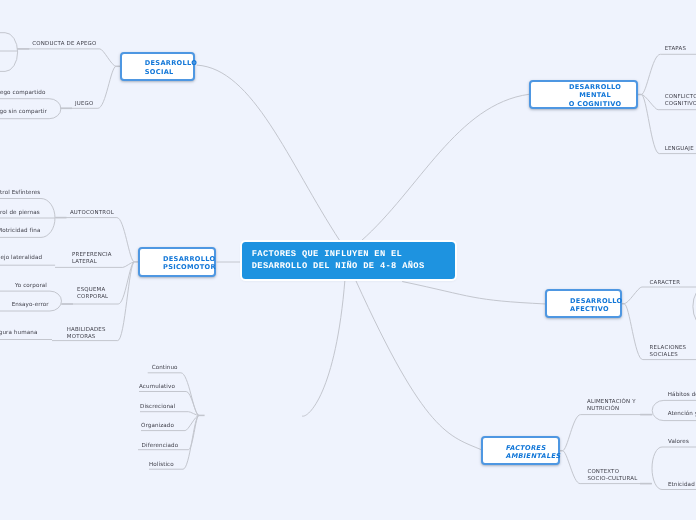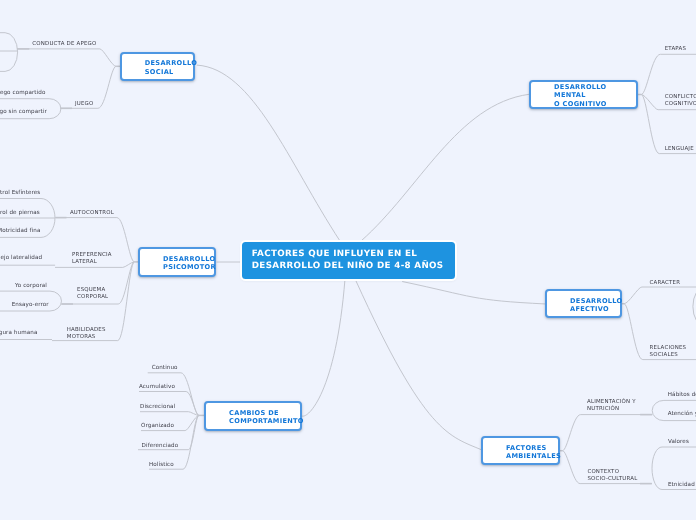--- a/index.html
+++ b/index.html
@@ -5,21 +5,21 @@
 <style>
   html,body{margin:0;padding:0;}
   body{width:696px;height:520px;background:#eff3fd;overflow:hidden;
        font-family:"DejaVu Sans",sans-serif;
        -webkit-font-smoothing:antialiased;text-rendering:geometricPrecision;}
   #stage{position:relative;width:696px;height:520px;background:#eff3fd;}
   svg#links{position:absolute;left:0;top:0;width:696px;height:520px;}
   .node{position:absolute;box-sizing:border-box;display:flex;align-items:center;}
   .node .txt{white-space:pre-line;}
   .root{background:#1e93e0;border-radius:3.5px;
-        box-shadow:0 0 0 2px #ffffff, 0 1px 2.5px rgba(70,85,110,.38);}
+        box-shadow:0 0 0 2px #ffffff, 0 1px 2.5px rgba(70,85,110,.38);font-family:Liberation Mono, monospace;}
   .root .txt{font-weight:bold;font-size:8.75px;line-height:11.2px;letter-spacing:.32px;
              color:#ffffff;padding-left:9.6px;}
   .main{background:#ffffff;border:2px solid #4e97e2;border-radius:4px;
         box-shadow:0 1px 2.5px rgba(70,85,110,.42);}
   .main .txt{font-weight:bold;font-size:6.6px;line-height:8.3px;letter-spacing:.3px;
              color:#1277d8;padding-left:7px;padding-top:2.4px;margin-left:16px;}
   .sublabel{position:absolute;color:#3c3c46;font-size:5.45px;line-height:7.2px;
             letter-spacing:.2px;white-space:pre-line;}
   .leaf{position:absolute;color:#3c3c46;font-size:5.6px;line-height:7px;
         letter-spacing:.1px;white-space:nowrap;}
@@ -79,37 +79,33 @@
       <path d="M740 447 L662.00 447 A10.00 21.25 0 0 0 662.00 489.5 L740 489.5" fill="none" stroke="#c3c6ce" stroke-width="1"></path>
     </svg>
 <div class="node root" style="left: 242.2px; top: 241.8px; width: 212.6px; height: 37.5px;">
       <div class="txt">FACTORES QUE INFLUYEN EN EL
 DESARROLLO DEL NIÑO DE 4-8 AÑOS</div>
     </div>
     <div class="node main" style="left: 119.8px; top: 51.8px; width: 75.4px; height: 29.2px;">
       <div class="txt">DESARROLLO
 SOCIAL</div>
     </div>
-    <div class="node main" style="left: 529.1px; top: 79.8px; width: 109px; height: 29.2px;">
+    <div class="node main" style="left: 529.1px; top: 79.8px; width: 109px; height: 29.2px; text-align: center;">
       <div class="txt">DESARROLLO MENTAL
 O COGNITIVO</div>
     </div>
     <div class="node main" style="left: 138px; top: 246.8px; width: 78px; height: 29.9px;">
       <div class="txt">DESARROLLO
 PSICOMOTOR</div>
     </div>
     <div class="node main" style="left: 545.1px; top: 289.1px; width: 76.8px; height: 29.3px;">
       <div class="txt">DESARROLLO
 AFECTIVO</div>
     </div>
-    <div class="node main" style="left: 204.1px; top: 401.2px; width: 98px; height: 29.5px;">
-      <div class="txt">CAMBIOS DE
-COMPORTAMIENTO</div>
-    </div>
-    <div class="node main" style="left: 481px; top: 436px; width: 78.9px; height: 29.4px;">
+    <div class="node main" style="left: 481px; top: 436px; width: 78.9px; height: 29.4px; font-style: italic;">
       <div class="txt">FACTORES
 AMBIENTALES</div>
     </div>
     <div class="sublabel" style="left: 32.3px; top: 40.9px;">CONDUCTA DE APEGO</div>
     <div class="sublabel" style="left: 75px; top: 100.7px;">JUEGO</div>
     <div class="sublabel" style="left: 664.7px; top: 46px;">ETAPAS</div>
     <div class="sublabel" style="left: 664.7px; top: 94.2px;">CONFLICTOS
 COGNITIVOS</div>
     <div class="sublabel" style="left: 664.7px; top: 145.7px;">LENGUAJE</div>
     <div class="sublabel" style="left: 69.9px; top: 209.9px;">AUTOCONTROL</div>

